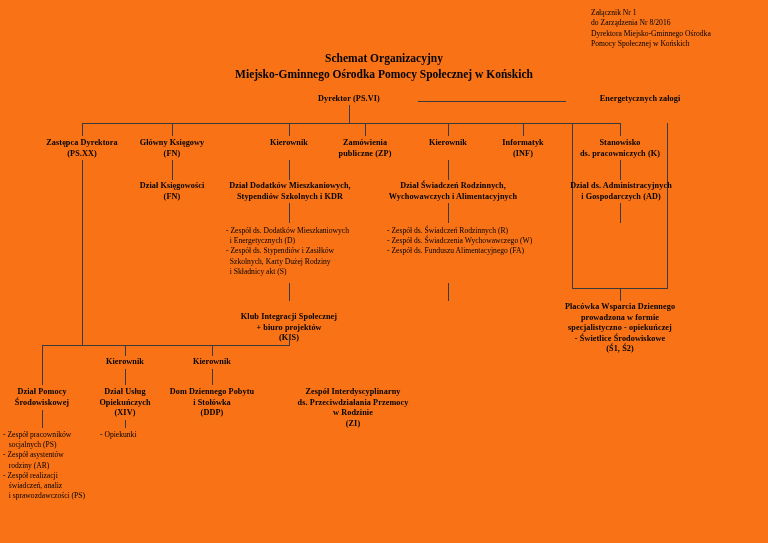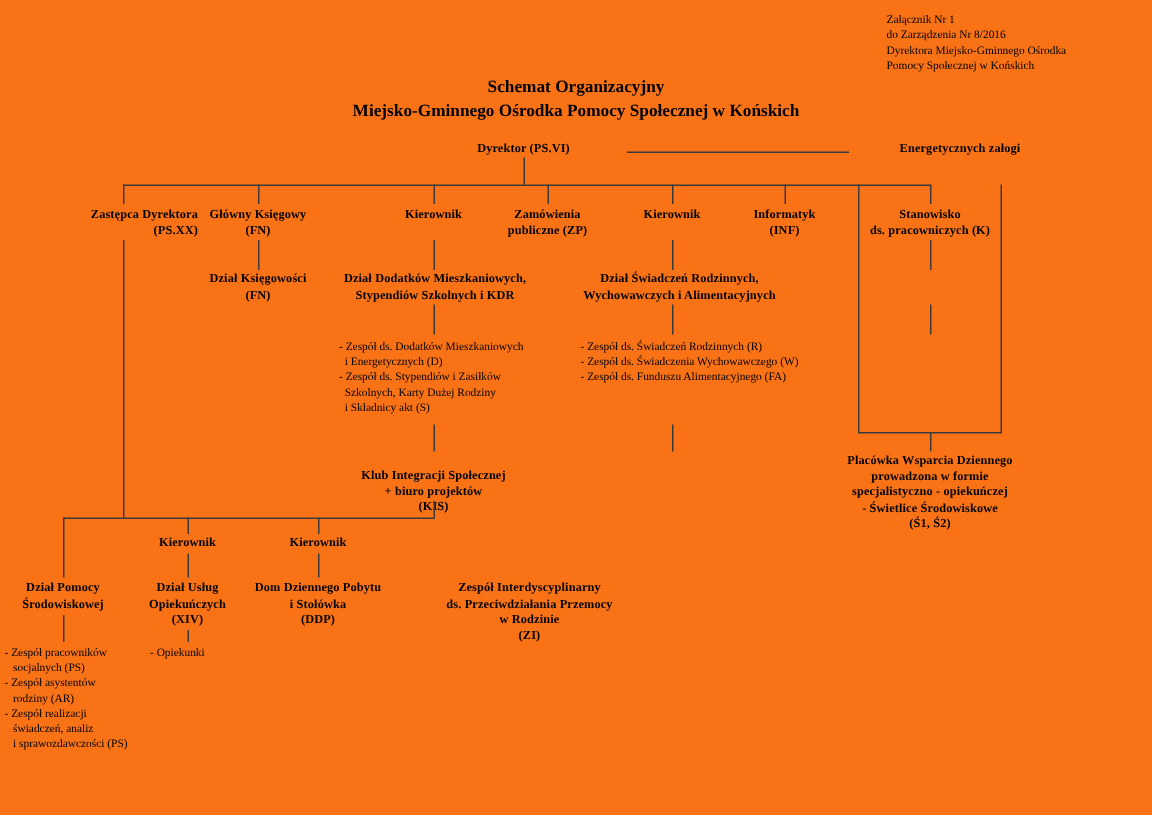--- a/index.html
+++ b/index.html
@@ -87,21 +87,21 @@
   <div class="vline" style="left:289px; top:123px; height:13px;"></div>
   <div class="vline" style="left:365px; top:123px; height:13px;"></div>
   <div class="vline" style="left:448px; top:123px; height:13px;"></div>
   <div class="vline" style="left:523px; top:123px; height:13px;"></div>
   <div class="vline" style="left:620px; top:123px; height:13px;"></div>
 
   <div class="vline" style="left:572px; top:123px; height:165px;"></div>
   <div class="vline" style="left:667px; top:123px; height:165px;"></div>
   <div class="hline" style="left:572px; top:288px; width:96px;"></div>
 
-  <div class="node" style="left: 32px; top: 138px; width: 100px; white-space: pre; text-align: right;">Zastępca Dyrektora
+  <div class="node" style="left: 32px; top: 138px; width: 100px; white-space: pre;">Zastępca Dyrektora
 (PS.XX)</div>
   <div class="node" style="left: 122px; top: 138px; width: 100px; white-space: pre;">Główny Księgowy
 (FN)</div>
   <div class="node" style="left: 244px; top: 138px; width: 90px; white-space: pre;">Kierownik</div>
   <div class="node" style="left: 325px; top: 138px; width: 80px; white-space: pre;">Zamówienia
 publiczne (ZP)</div>
   <div class="node" style="left: 403px; top: 138px; width: 90px; white-space: pre;">Kierownik</div>
   <div class="node" style="left: 483px; top: 138px; width: 80px; white-space: pre;">Informatyk
 (INF)</div>
   <div class="node" style="left: 572px; top: 138px; width: 96px; white-space: pre;">Stanowisko
@@ -113,20 +113,22 @@
   <div class="vline" style="left:620px; top:160px; height:20px;"></div>
 
   <div class="vline" style="left:82px; top:160px; height:185px;"></div>
 
   <div class="node" style="left: 122px; top: 181px; width: 100px; white-space: pre;">Dział Księgowości
 (FN)</div>
   <div class="node" style="left: 378px; top: 181px; width: 150px; white-space: pre;">Dział Świadczeń Rodzinnych,
 Wychowawczych i Alimentacyjnych</div>
   <div class="node" style="left: 215px; top: 181px; width: 150px; white-space: pre;">Dział Dodatków Mieszkaniowych,
 Stypendiów Szkolnych i KDR</div>
+  <div class="node" style="left: 566px; top: 181px; width: 110px; white-space: pre;">Dział ds. Administracyjnych
+i Gospodarczych (AD)</div>
 
   <div class="vline" style="left:289px; top:203px; height:20px;"></div>
   <div class="vline" style="left:448px; top:203px; height:20px;"></div>
   <div class="vline" style="left:620px; top:203px; height:20px;"></div>
 
   <div class="listblk" style="left: 226px; top: 226px; width: 170px; white-space: pre;">- Zespół ds. Dodatków Mieszkaniowych
   i Energetycznych (D)
 - Zespół ds. Stypendiów i Zasiłków
   Szkolnych, Karty Dużej Rodziny
   i Składnicy akt (S)</div>

